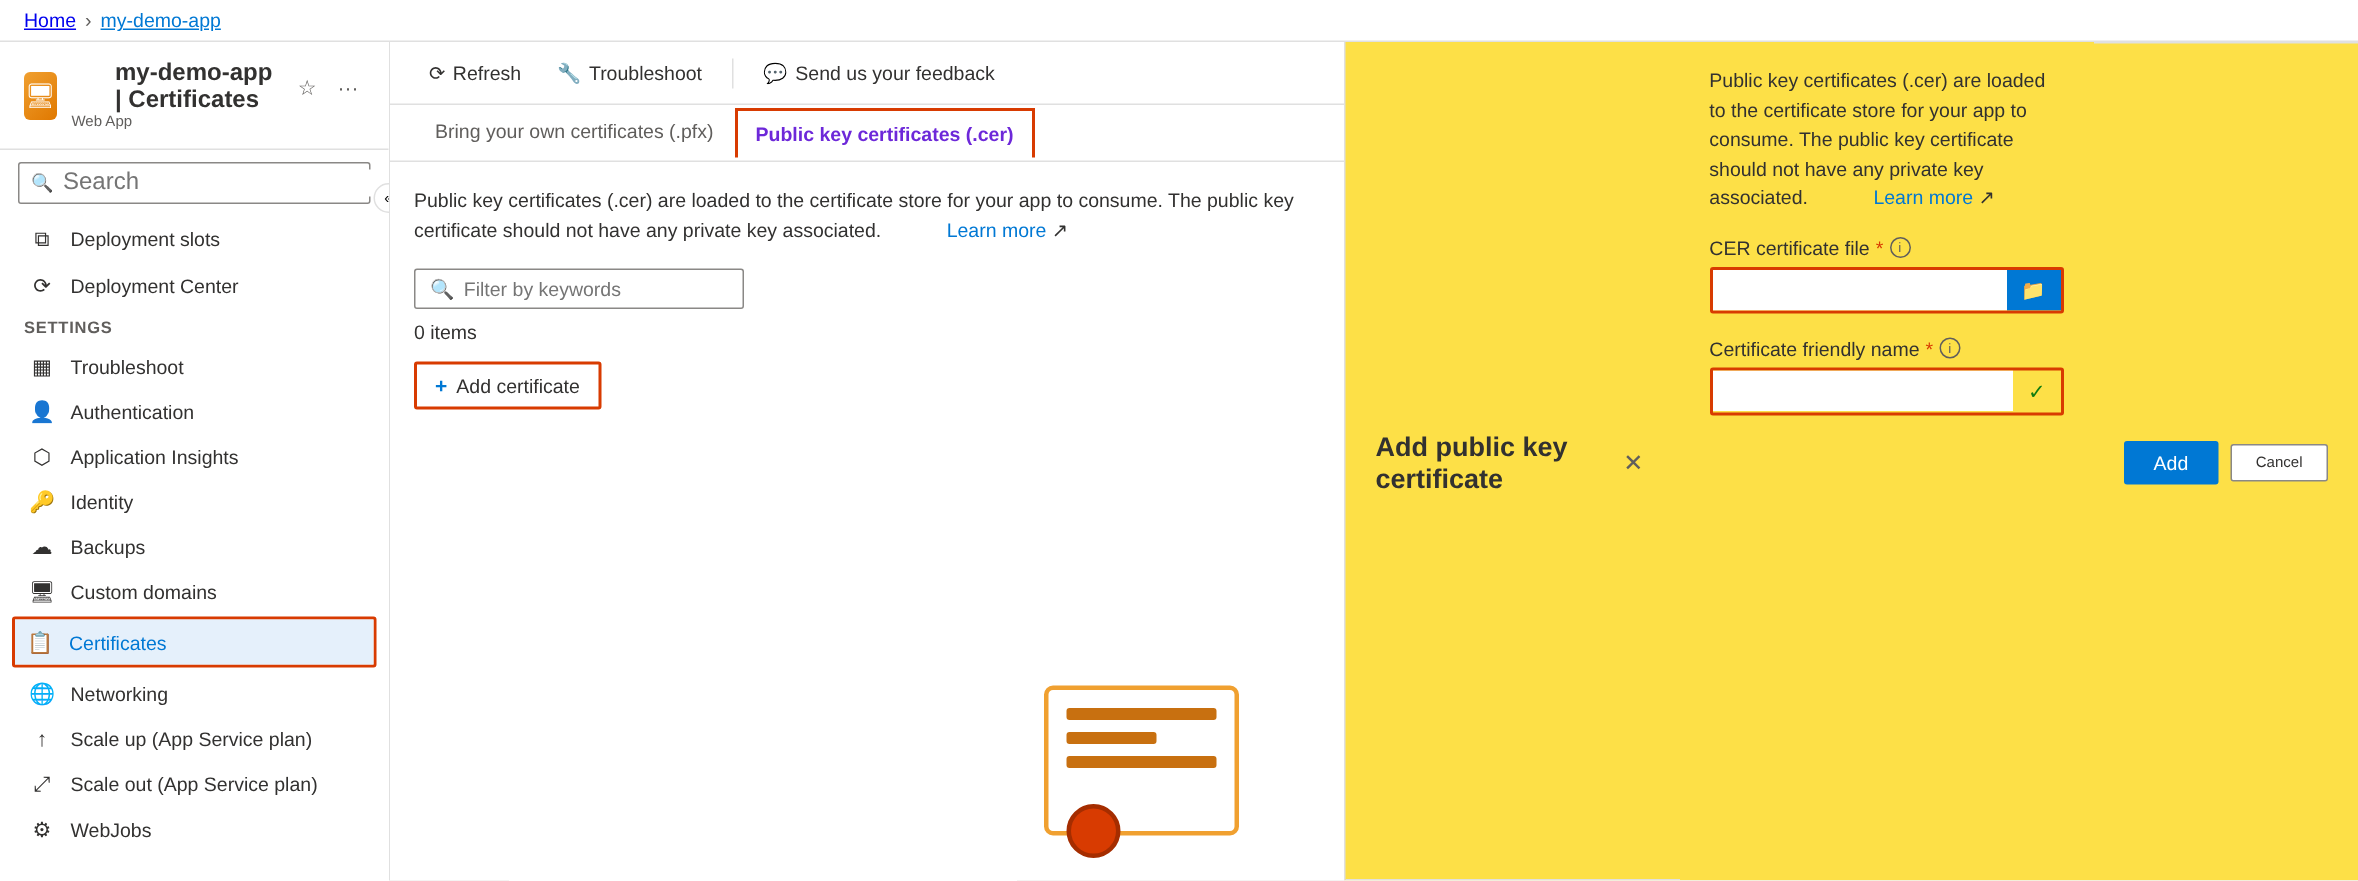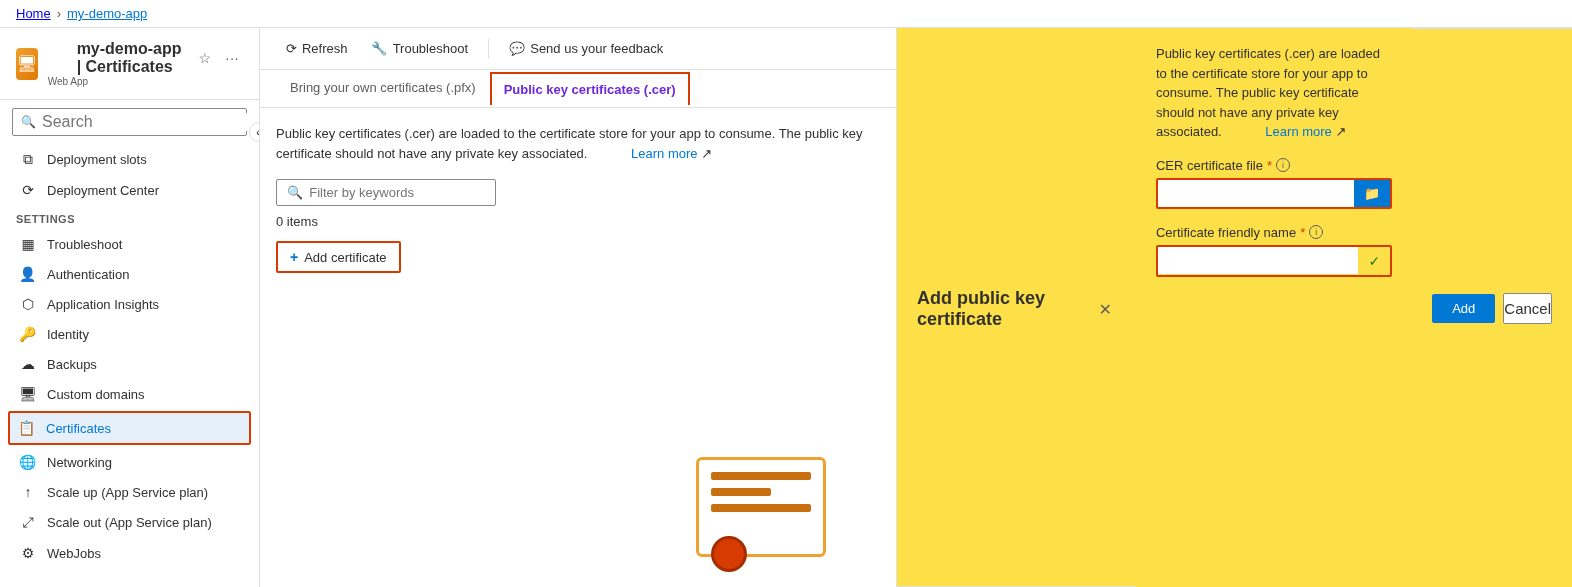--- a/index.html
+++ b/index.html
@@ -388,22 +388,22 @@
       padding: 7px 20px;
       font-size: 13px;
       border-radius: 2px;
       cursor: pointer;
       font-weight: 500;
     }
     .btn-secondary {
       background: #fff;
       color: #323130;
       border: 1px solid #8a8886;
-      padding: 6px 0;
-      font-size: 15px;
+      padding: 6px 16px;
+      font-size: 10px;
       border-radius: 2px;
       cursor: pointer;
     }
   </style>
 </head>
 <body>
 
 <div class="breadcrumb-bar">
   <a href="#">Home</a>
   <span class="sep">›</span>

